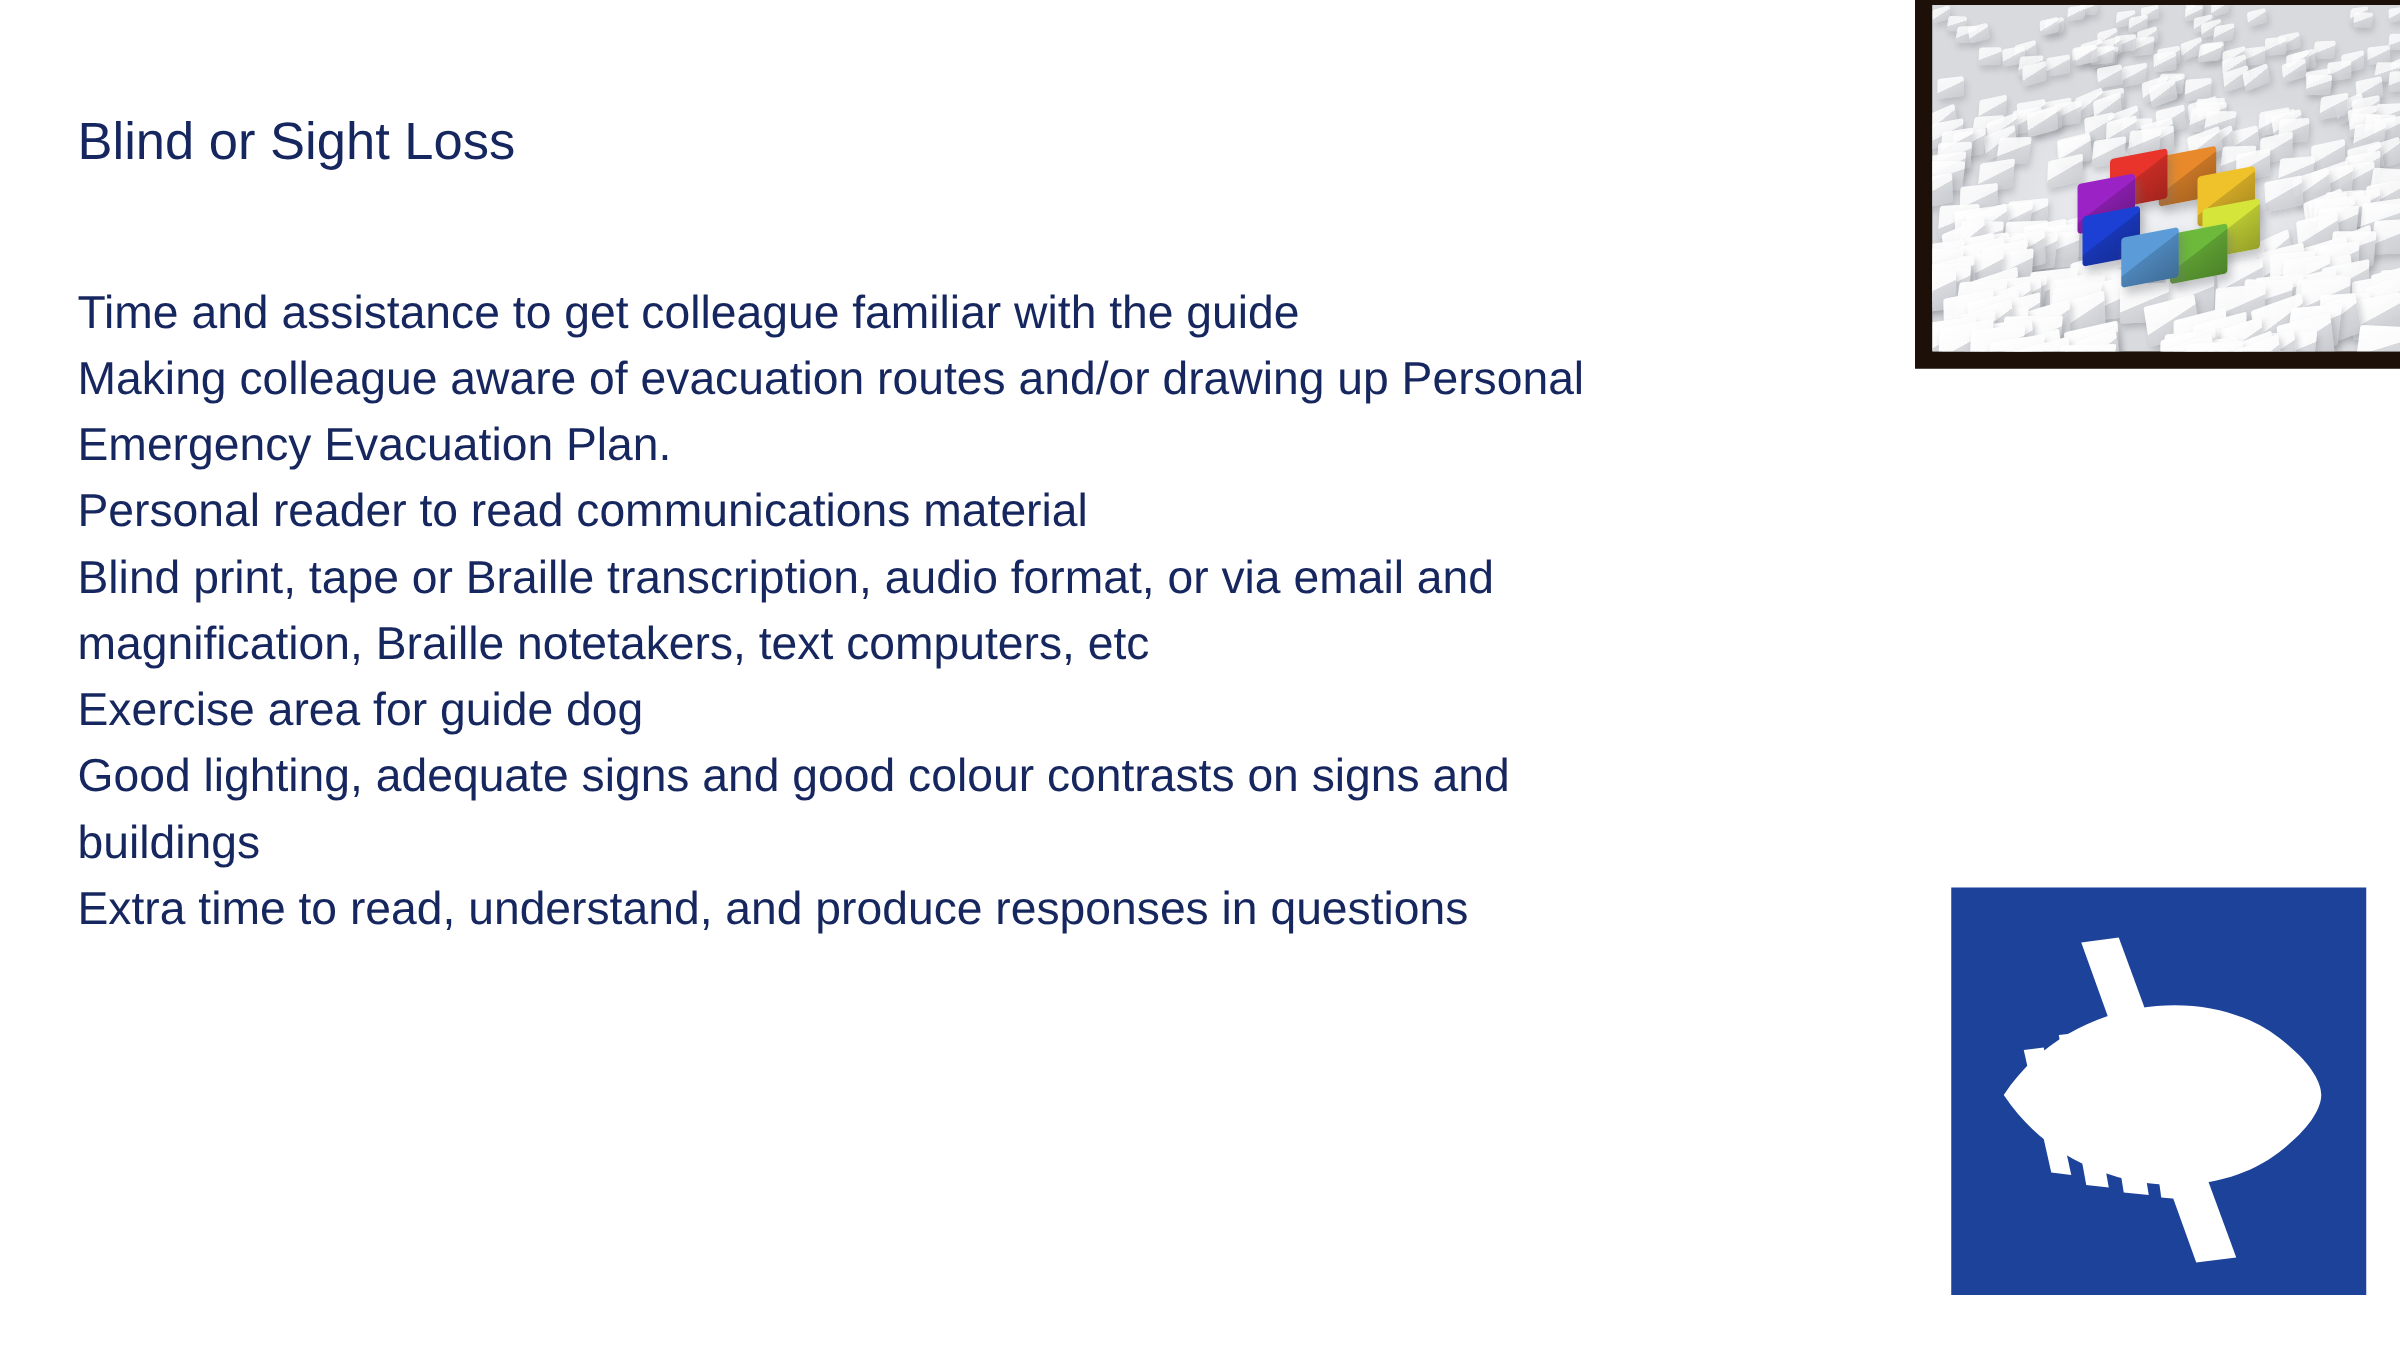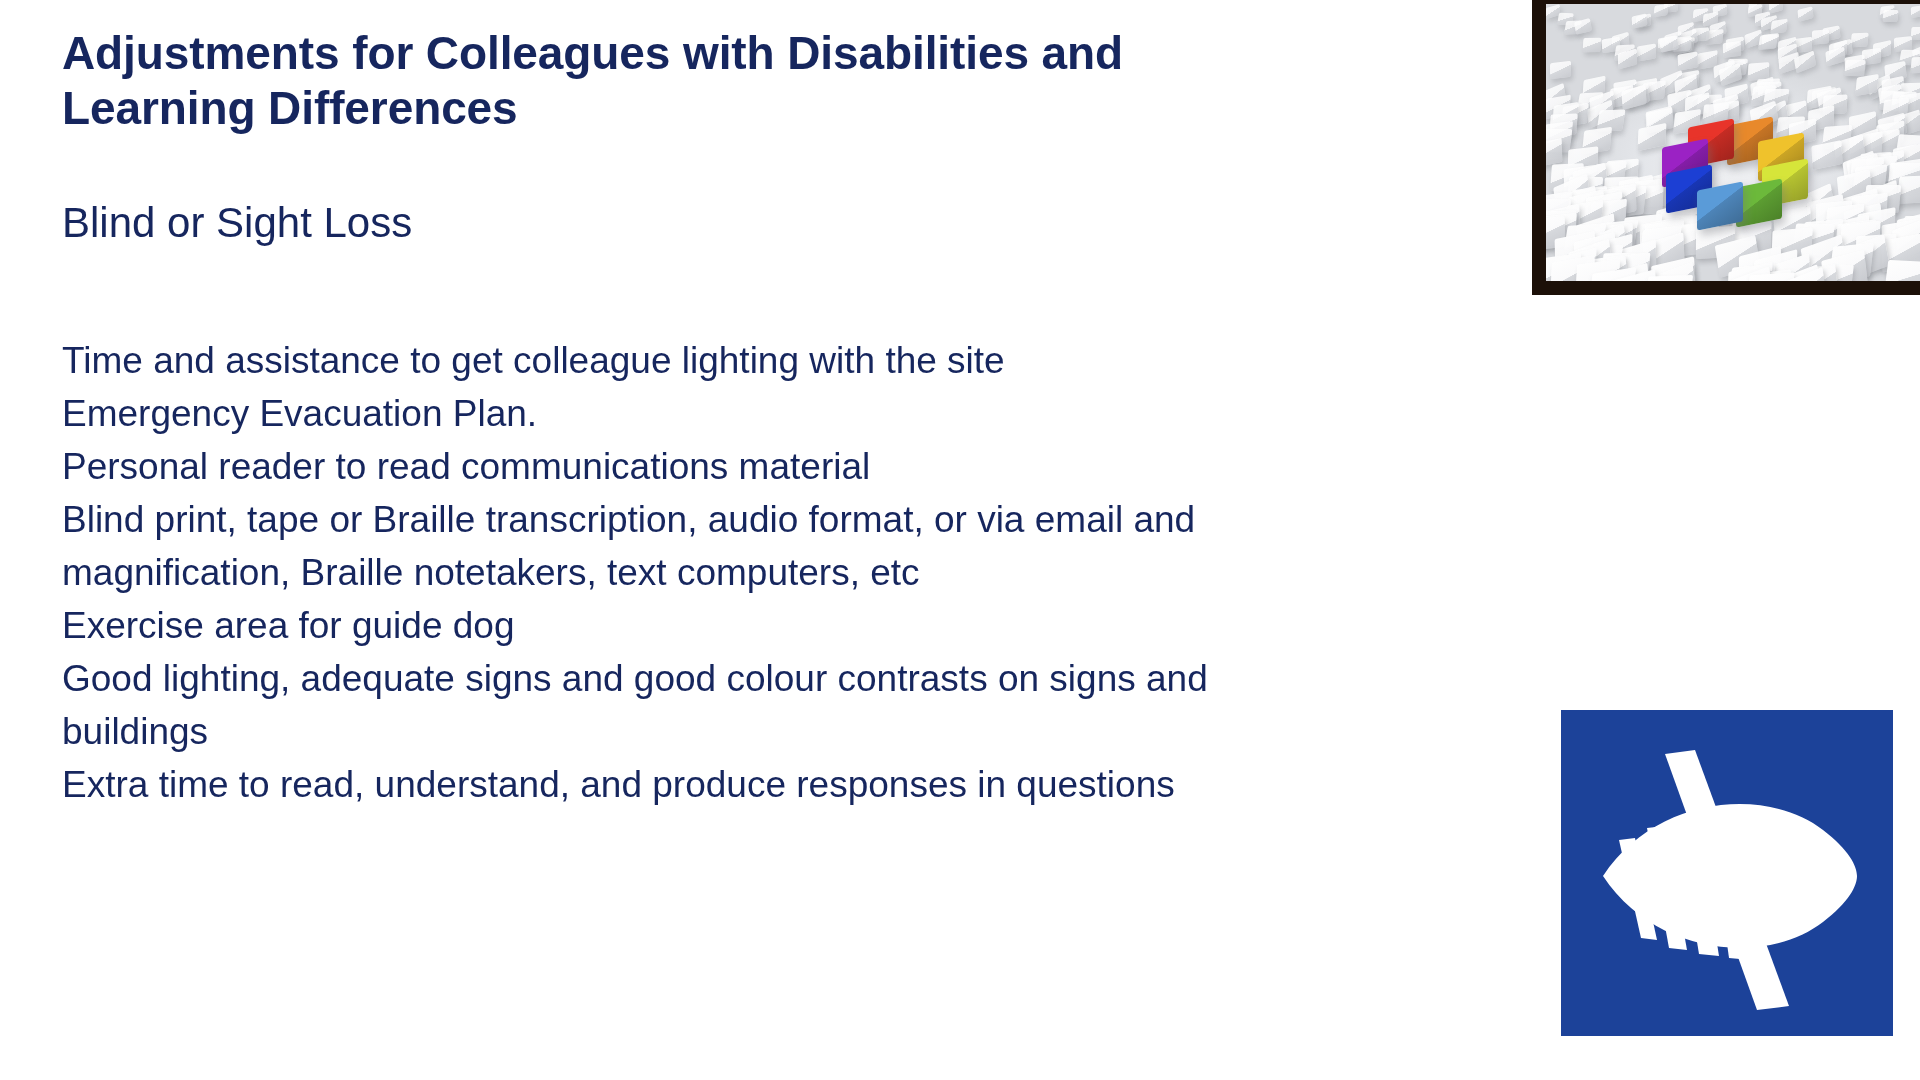--- a/index.html
+++ b/index.html
@@ -114,29 +114,26 @@
   }
   .logo-box svg { display: block; width: 100%; height: 100%; }
 </style>
 </head>
 <body>
 
 <div class="slide">
 
   <div class="text-col">
 
-    <h1 class="slide-title">
-      <span>Adjustments for Colleagues with Disabilities and</span><br>
-      <span>Learning Differences</span>
-    </h1>
 
     <h2 class="slide-subtitle">Blind or Sight Loss</h2>
 
     <div class="body-block">
-      <p class="body-line">Time and assistance to get colleague lighting with the site</p>
+      <p class="body-line">Time and assistance to get colleague familiar with the guide</p>
+      <p class="body-line">Making colleague aware of evacuation routes and/or drawing up Personal</p>
       <p class="body-line">Emergency Evacuation Plan.</p>
       <p class="body-line">Personal reader to read communications material</p>
       <p class="body-line">Blind print, tape or Braille transcription, audio format, or via email and</p>
       <p class="body-line">magnification, Braille notetakers, text computers, etc</p>
       <p class="body-line">Exercise area for guide dog</p>
       <p class="body-line">Good lighting, adequate signs and good colour contrasts on signs and</p>
       <p class="body-line">buildings</p>
       <p class="body-line">Extra time to read, understand, and produce responses in questions</p>
     </div>
 

